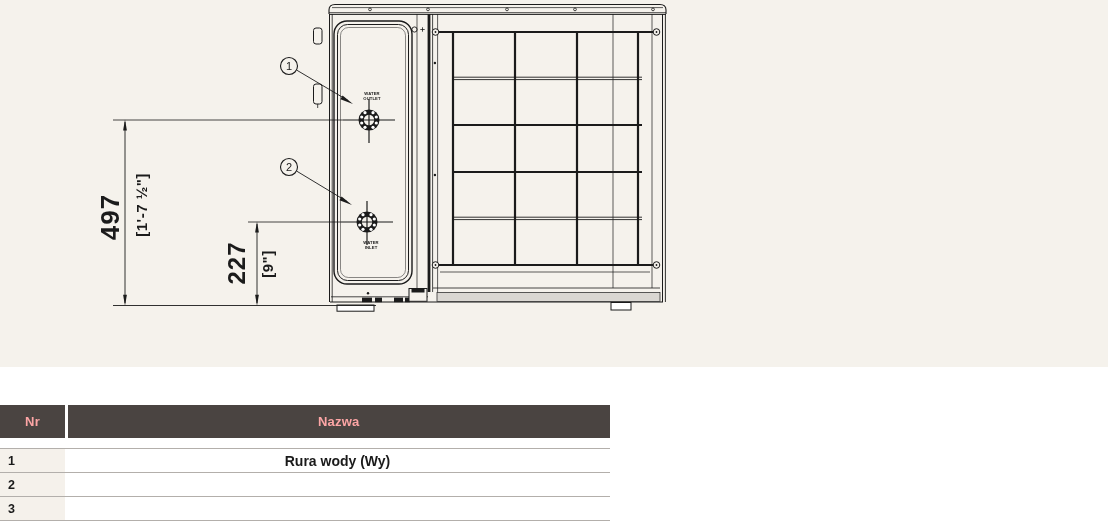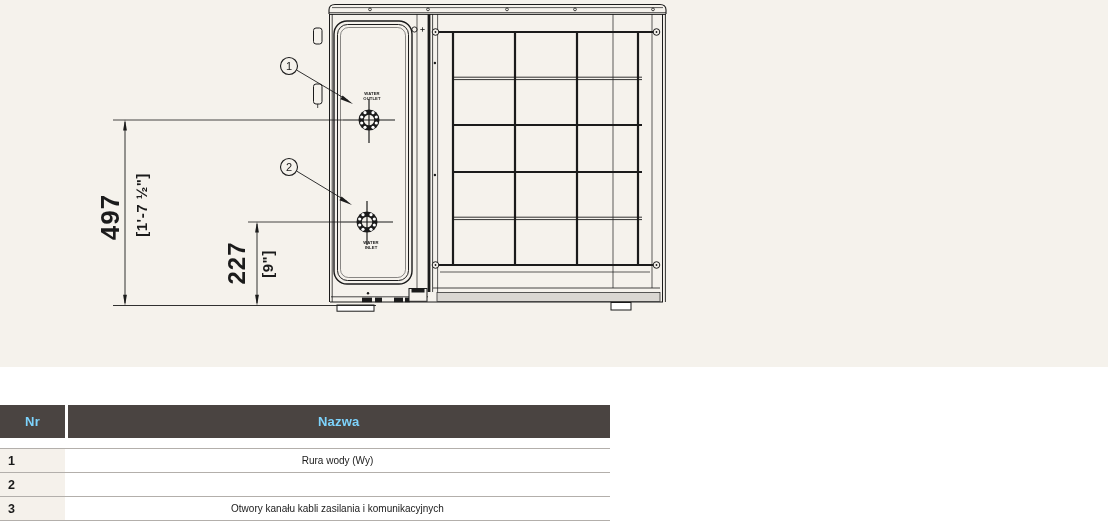--- a/index.html
+++ b/index.html
@@ -12,31 +12,31 @@
   text{fill:#1b1b1b;font-family:"Liberation Sans", sans-serif;}
   .dim-num{font-size:26px;font-weight:bold;letter-spacing:1px;}
   .dim-num2{font-size:24px;font-weight:bold;letter-spacing:1px;}
   .dim-imp{font-size:15px;font-weight:bold;letter-spacing:.5px;}
   .callout-num{font-size:11px;font-weight:normal;}
   .tiny-label{font-size:4.2px;font-weight:bold;letter-spacing:.1px;}
 
   
   .spec-table{position:absolute;left:0;top:405px;width:610px;}
   .spec-header{display:flex;height:33px;background:#ffffff;}
-  .spec-header .hcell{background:#4a4441;color:#7dd3fc;font-size:13px;font-weight:bold;
+  .spec-header .hcell{background:#4a4441;color:#fca5a5;font-size:13px;font-weight:bold;
       display:flex;align-items:center;justify-content:center;letter-spacing:.2px;}
   .spec-header .h-nr{width:65px;}
   .spec-header .h-gap{width:2.5px;background:#ffffff;}
   .spec-header .h-nazwa{flex:1;}
   .spec-rows{margin-top:10px;border-top:1px solid #b3afab;}
   .spec-row{display:flex;height:23px;border-bottom:1px solid #b3afab;align-items:stretch;}
   .spec-row .c-nr{width:65px;background:#f5f1eb;display:flex;align-items:center;
       padding-left:8px;box-sizing:border-box;font-size:12.5px;font-weight:bold;}
   .spec-row .c-nazwa{flex:1;display:flex;align-items:center;justify-content:center;
-      font-size:10px;font-weight:normal;}
+      font-size:14px;font-weight:bold;}
 </style>
 </head>
 <body>
 
 <div id="stage">
 
   <div class="diagram-area">
     <svg width="1108" height="367" viewBox="0 0 1108 367">
       <g stroke="#1b1b1b" fill="none" stroke-linecap="butt">
 
@@ -225,18 +225,17 @@
     <div class="spec-rows">
       <div class="spec-row">
         <div class="c-nr">1</div>
         <div class="c-nazwa">Rura wody (Wy)</div>
       </div>
       <div class="spec-row">
         <div class="c-nr">2</div>
       </div>
       <div class="spec-row">
         <div class="c-nr">3</div>
-        <div class="c-nazwa">Otwory kanału kabli zasilania i komunikacyjnych</div>
       </div>
     </div>
   </div>
 
 </div>
 
 </body></html>

